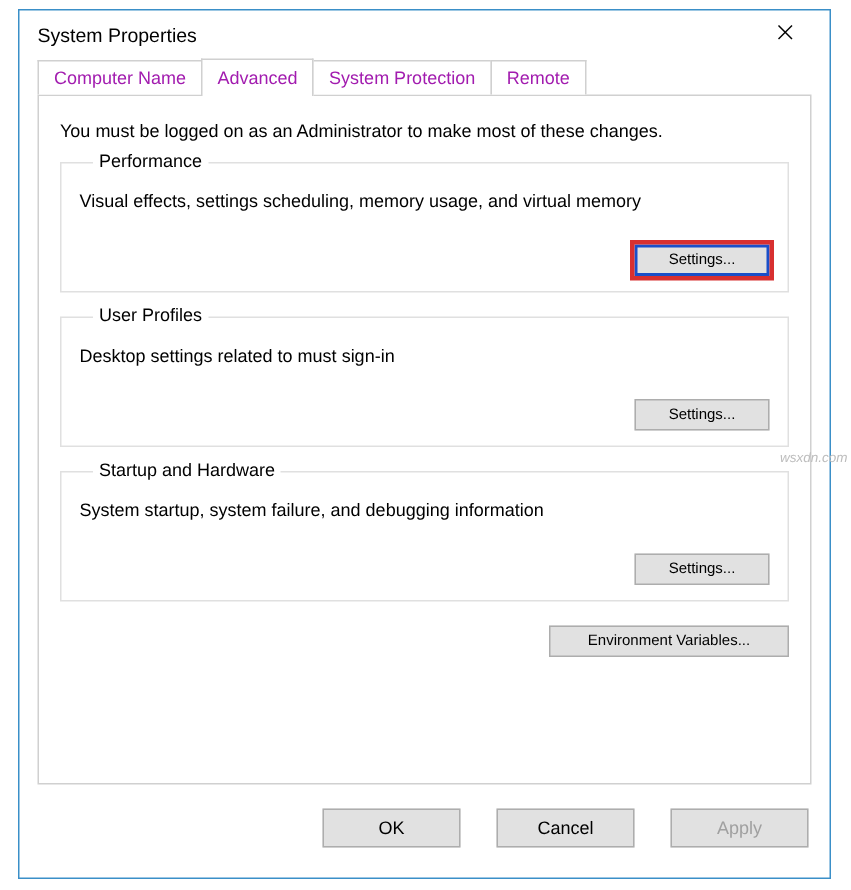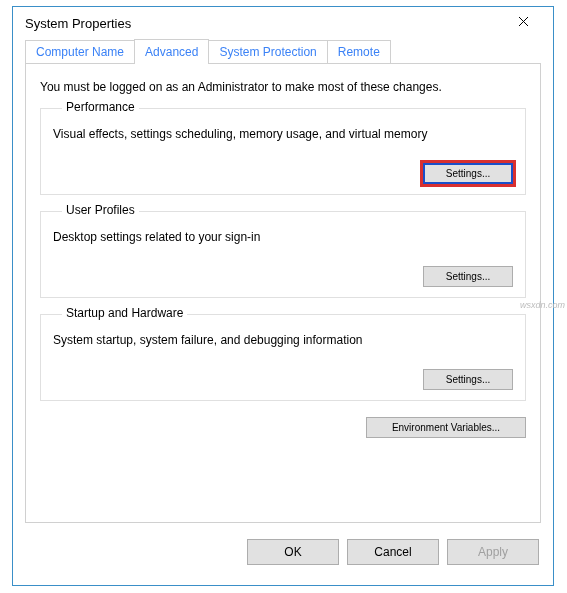--- a/index.html
+++ b/index.html
@@ -48,21 +48,21 @@
     padding-left: 12px;
     height: 24px;
     position: relative;
   }
   .tab {
     border: 1px solid #d0d0d0;
     border-bottom: none;
     padding: 4px 10px 4px 10px;
     font-size: 12px;
     background: #fff;
-    color: #3b82f6;
+    color: #a21caf;
     margin-right: -1px;
     position: relative;
     z-index: 1;
   }
   .tab.active {
     background: #fff;
     z-index: 3;
     padding-top: 5px;
     padding-bottom: 5px;
     margin-bottom: -1px;
@@ -121,21 +121,21 @@
   .bottom-btnrow {
     text-align: right;
     margin-top: 6px;
   }
   .env-btn {
     min-width: 160px;
   }
   .dialog-btnbar {
     display: flex;
     justify-content: flex-end;
-    gap: 8px;
+    gap: 24px;
     padding: 8px 14px 10px 14px;
   }
   .dlg-btn {
     background: #e1e1e1;
     border: 1px solid #adadad;
     padding: 5px 0;
     font-size: 12px;
     width: 92px;
     text-align: center;
   }
@@ -223,21 +223,21 @@
     <div class="group">
       <div class="group-legend">Performance</div>
       <div class="group-desc">Visual effects, settings scheduling, memory usage, and virtual memory</div>
       <div class="group-btnrow">
         <button class="btn highlight">Settings...</button>
       </div>
     </div>
 
     <div class="group">
       <div class="group-legend">User Profiles</div>
-      <div class="group-desc">Desktop settings related to your sign-in</div>
+      <div class="group-desc">Desktop settings related to must sign-in</div>
       <div class="group-btnrow">
         <button class="btn">Settings...</button>
       </div>
     </div>
 
     <div class="group">
       <div class="group-legend">Startup and Hardware</div>
       <div class="group-desc">System startup, system failure, and debugging information</div>
       <div class="group-btnrow">
         <button class="btn">Settings...</button>

